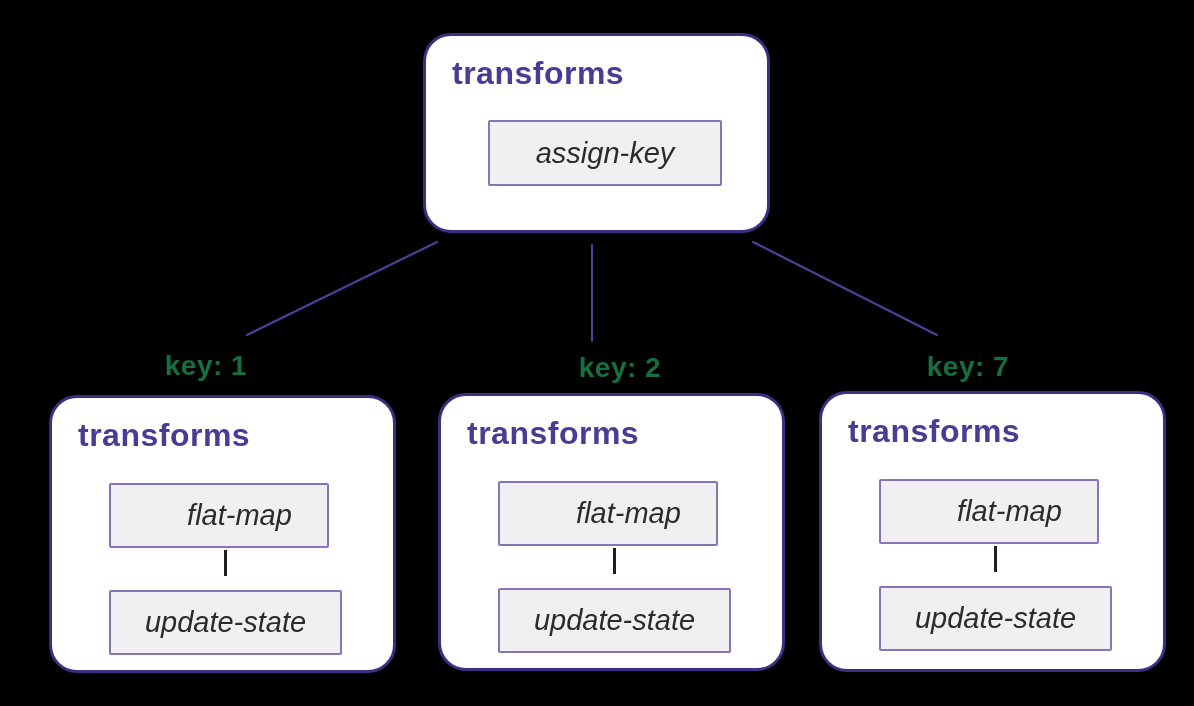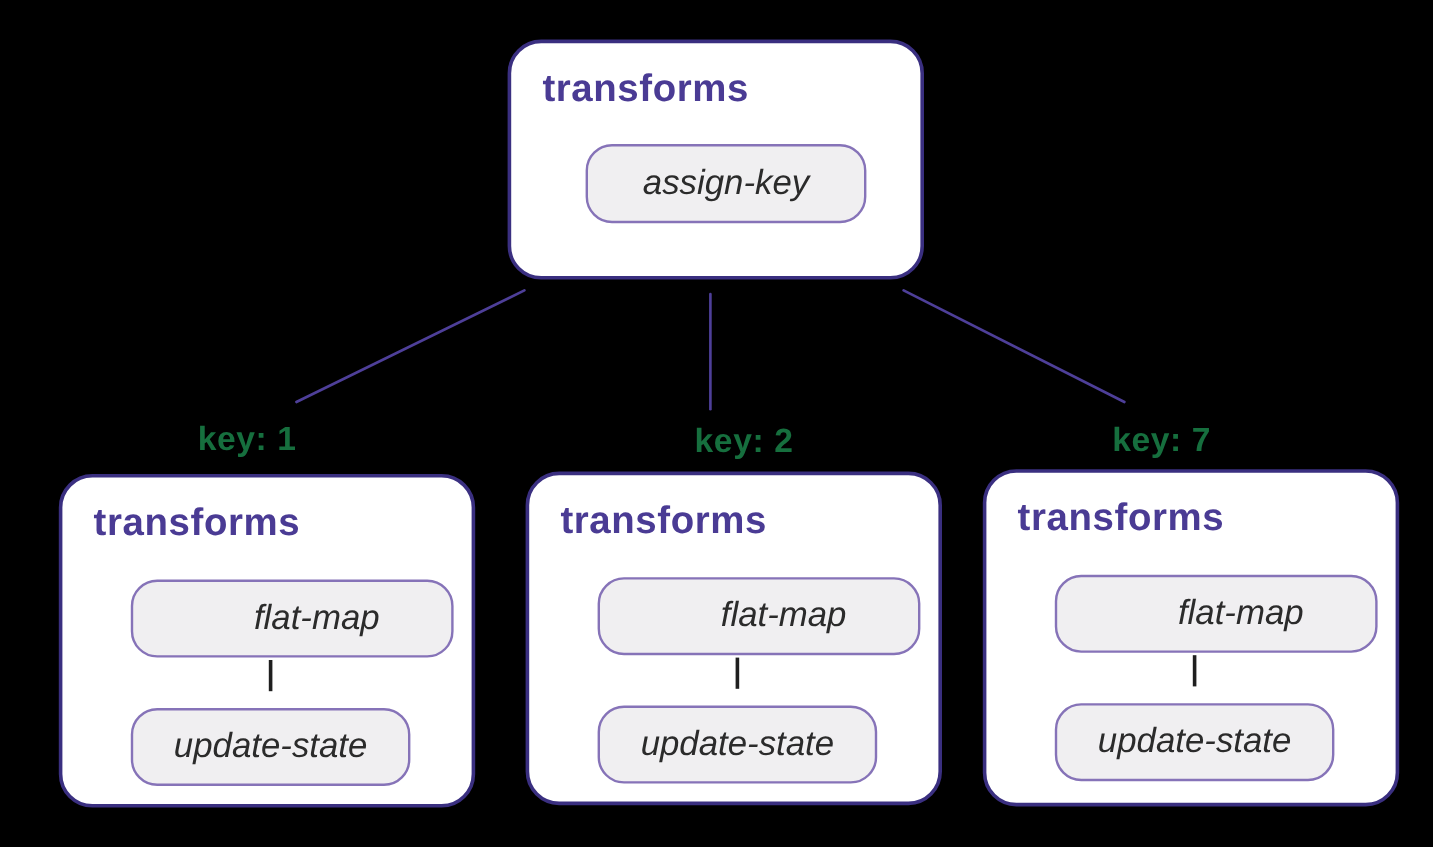--- a/index.html
+++ b/index.html
@@ -52,21 +52,21 @@
     font-weight:600;
     letter-spacing:0.5px;
     color:var(--node-title-text);
     line-height:1.2;
     white-space:nowrap;
   }
   .op{
     position:absolute;
     background:var(--op-fill);
     border:2px solid var(--op-border);
-    border-radius:22px;
+    border-radius:2px;
     box-sizing:border-box;
     display:flex;
     align-items:center;
     justify-content:center;
   }
   .op-label{
     font-style:italic;
     font-size:29px;
     font-weight:500;
     color:var(--op-text);
@@ -84,21 +84,21 @@
     font-weight:600;
     letter-spacing:0.5px;
     color:var(--key-label-text);
     white-space:nowrap;
   }
   
   .root-node{left:423px;top:33px;width:347px;height:200px;}
   .root-node .op{left:62px;top:84px;width:234px;height:66px;}
   
   .branch-node{width:347px;height:278px;margin-left:16px;}
-  .branch-node .op-flat{left:57px;top:85px;width:269px;height:65px;padding-left:41px;}
+  .branch-node .op-flat{left:57px;top:85px;width:220px;height:65px;padding-left:41px;}
   .branch-node .op-connector{left:172px;top:152px;height:26px;}
   .branch-node .op-update{left:57px;top:192px;width:233px;height:65px;}
   .branch-1{left:33px;top:395px;}
   .branch-2{left:422px;top:393px;}
   .branch-3{left:803px;top:391px;height:281px;}
   .key-1{left:206px;top:350px;}
   .key-2{left:620px;top:352px;}
   .key-3{left:968px;top:351px;}
 </style>
 </head>

